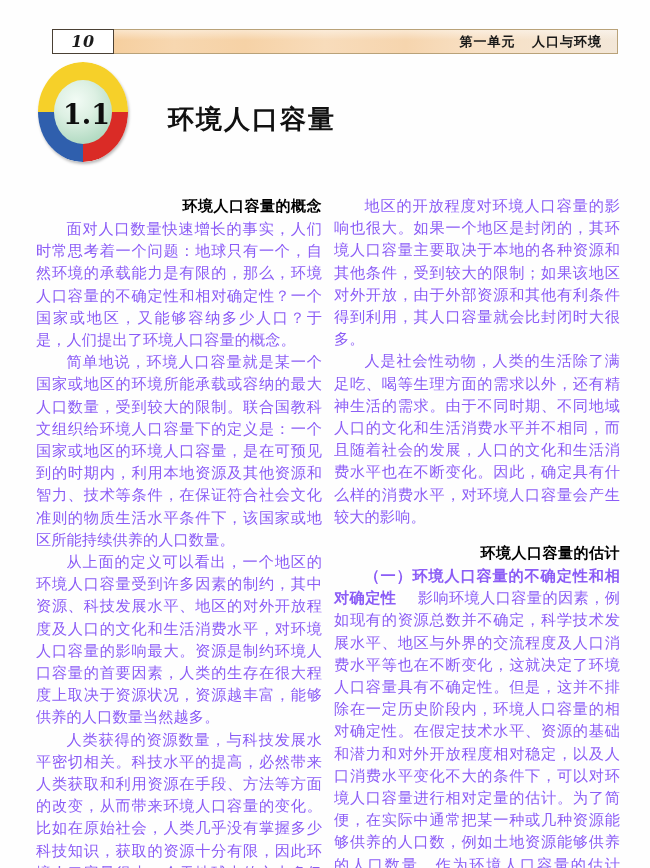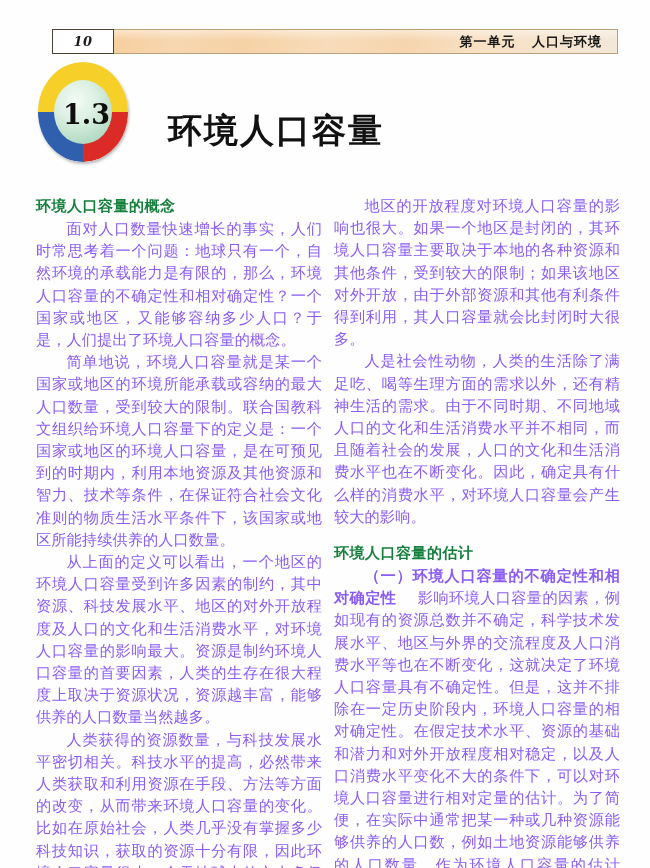--- a/index.html
+++ b/index.html
@@ -38,21 +38,21 @@
     background: #ffffff;
     display: flex;
     align-items: center;
     justify-content: center;
     box-sizing: border-box;
   }
   .page-num {
     font-family: "DejaVu Serif", "Liberation Serif", serif;
     font-style: italic;
     font-weight: bold;
-    font-size: 13px;
+    font-size: 16px;
     letter-spacing: 0.5px;
     color: #1b1b1b;
     line-height: 1;
   }
   .header-band {
     flex: 1;
     border: 1px solid #b9a279;
     border-left: none;
     background:
       linear-gradient(90deg,
@@ -144,21 +144,21 @@
     padding-left: 7px;
     padding-top: 4px;
     box-sizing: border-box;
   }
 
   
   .section-title {
     position: absolute;
     left: 168px;
     top: 85px;
-    font-size: 34px;
+    font-size: 26px;
     font-weight: bold;
     letter-spacing: 2px;
     color: #111111;
     font-family: "DejaVu Sans", "Liberation Sans", sans-serif;
   }
 
   
   .columns {
     position: absolute;
     left: 0;
@@ -172,21 +172,22 @@
   }
   .col-left  { left: 36px;  }
   .col-right { left: 334px; }
 
   .heading {
     font-size: 15px;
     font-weight: bold;
     letter-spacing: 0.5px;
     line-height: 22px;
     margin: 0 0 1px 0;
-    color: #15803d;
+    color: #000000;
+    text-align: right;
   }
   .heading.spaced { margin-top: 14px; }
 
   p.para {
     margin: 0;
     font-size: 15.2px;
     line-height: 22.2px;
     text-align: justify;
     text-justify: inter-ideograph;
     letter-spacing: 0.1px;
@@ -212,21 +213,21 @@
     </div>
   </div>
 
   <div class="logo-wrap">
     <div class="logo-ring">
       <div class="ring-top"></div>
       <div class="ring-bl"></div>
       <div class="ring-br"></div>
     </div>
     <div class="logo-core"></div>
-    <div class="logo-label">1.3</div>
+    <div class="logo-label">1.1</div>
   </div>
 
   <h1 class="section-title">环境人口容量</h1>
 
   <div class="columns">
 
     <div class="col col-left">
       <h2 class="heading">环境人口容量的概念</h2>
       <p class="para">面对人口数量快速增长的事实，人们时常思考着一个问题：地球只有一个，自然环境的承载能力是有限的，那么，环境人口容量的不确定性和相对确定性？一个国家或地区，又能够容纳多少人口？于是，人们提出了环境人口容量的概念。</p>
       <p class="para">简单地说，环境人口容量就是某一个国家或地区的环境所能承载或容纳的最大人口数量，受到较大的限制。联合国教科文组织给环境人口容量下的定义是：一个国家或地区的环境人口容量，是在可预见到的时期内，利用本地资源及其他资源和智力、技术等条件，在保证符合社会文化准则的物质生活水平条件下，该国家或地区所能持续供养的人口数量。</p>

